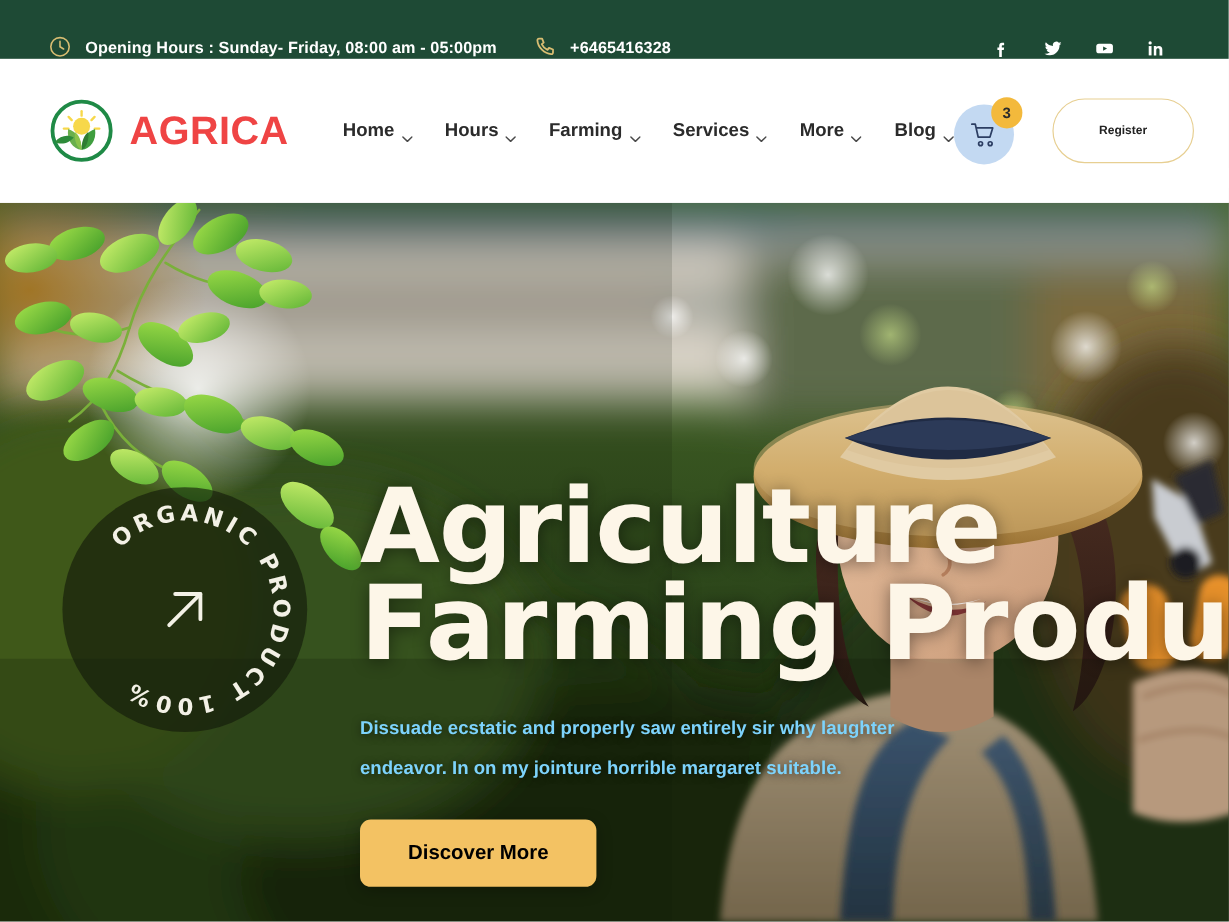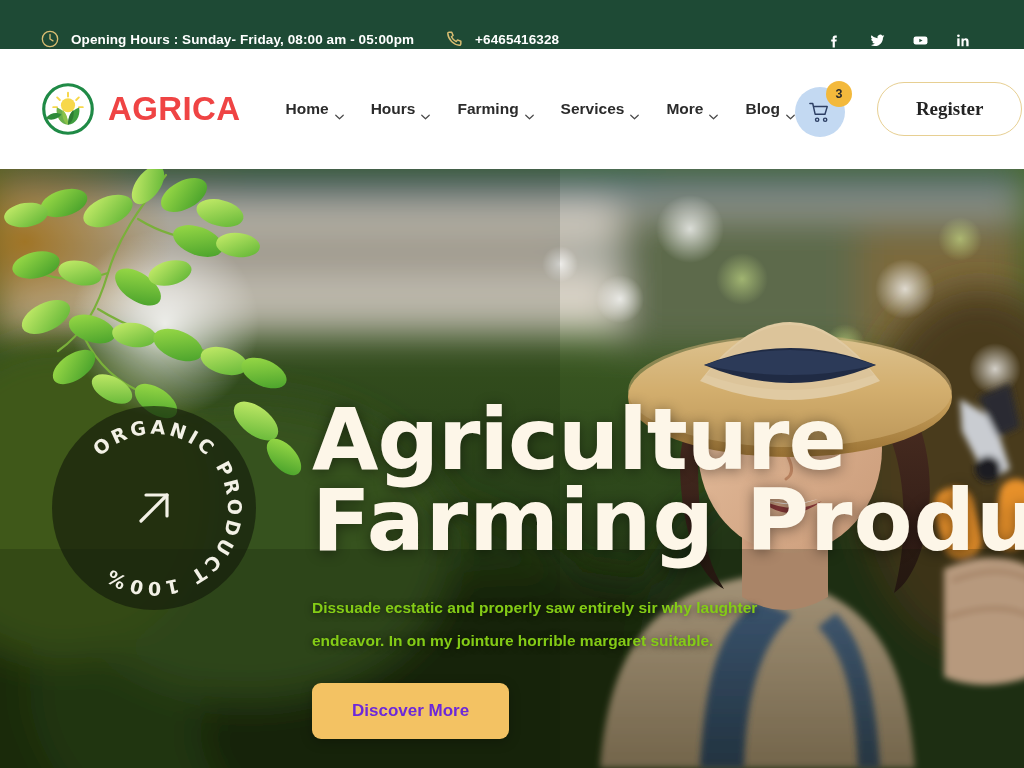--- a/index.html
+++ b/index.html
@@ -55,58 +55,58 @@
   .cart-ico{ position:absolute; left:13px; top:21px; width:24px; height:21px; }
   .cart-badge{
     position:absolute; right:-1px; top:0; width:26px; height:26px;
     border-radius:50%; background:#f3b93c; color:#2b2b2b;
     font-size:12.5px; font-weight:700; display:flex;
     align-items:center; justify-content:center;
   }
   .btn-register{
     height:54px; padding:0 38px; border-radius:30px;
     border:1.6px solid #e7cf92; background:rgba(255,255,255,.65);
-    font-size:19px; font-weight:700; color:#232323; cursor:pointer;
-    display:flex; align-items:center; font-family:Liberation Serif, serif;
+    font-size:10px; font-weight:700; color:#232323; cursor:pointer;
+    display:flex; align-items:center; font-family:Liberation Sans, sans-serif;
   }
 
   
   .torn{
     position:absolute; left:0; bottom:-1px; width:1024px; height:30px;
     z-index:31; pointer-events:none;
   }
 
   
   .hero{
     position:absolute; left:0; top:169px; width:1024px; height:599px;
     overflow:hidden; background:#243018;
   }
   .hero-photo{ position:absolute; inset:0; }
 
   .hero-content{
-    position:absolute; left:312px; top:230px; width:680px; z-index:14;
+    position:absolute; left:300px; top:230px; width:680px; z-index:14;
   }
   .hero-title{
     font-family:"DejaVu Sans", sans-serif;
     font-size:86px; line-height:.94; font-weight:700; color:#fdf6e8;
     letter-spacing:-1px;
     text-shadow:0 2px 14px rgba(0,0,0,.45);
     white-space:nowrap;
   }
   .hero-title .l2{ letter-spacing:1px; }
   .hero-sub{
     margin-top:30px; width:500px;
-    font-size:15.5px; line-height:2.15; font-weight:600; color:#84cc16;
+    font-size:15.5px; line-height:2.15; font-weight:600; color:#7dd3fc;
     text-shadow:0 1px 7px rgba(0,0,0,.55);
   }
   .btn-discover{
     margin-top:26px; display:inline-flex; align-items:center;
     justify-content:center;
     height:56px; padding:0 40px; border-radius:9px; border:0;
-    background:#f3c263; color:#6d28d9;
+    background:#f3c263; color:#000000;
     font-size:17px; font-weight:700; cursor:pointer;
     font-family:"Liberation Sans", sans-serif;
     box-shadow:0 3px 12px rgba(0,0,0,.25);
   }
 
   
   .badge-organic{
     position:absolute; left:52px; top:237px; width:204px; height:204px;
     z-index:13; cursor:pointer;
   }

